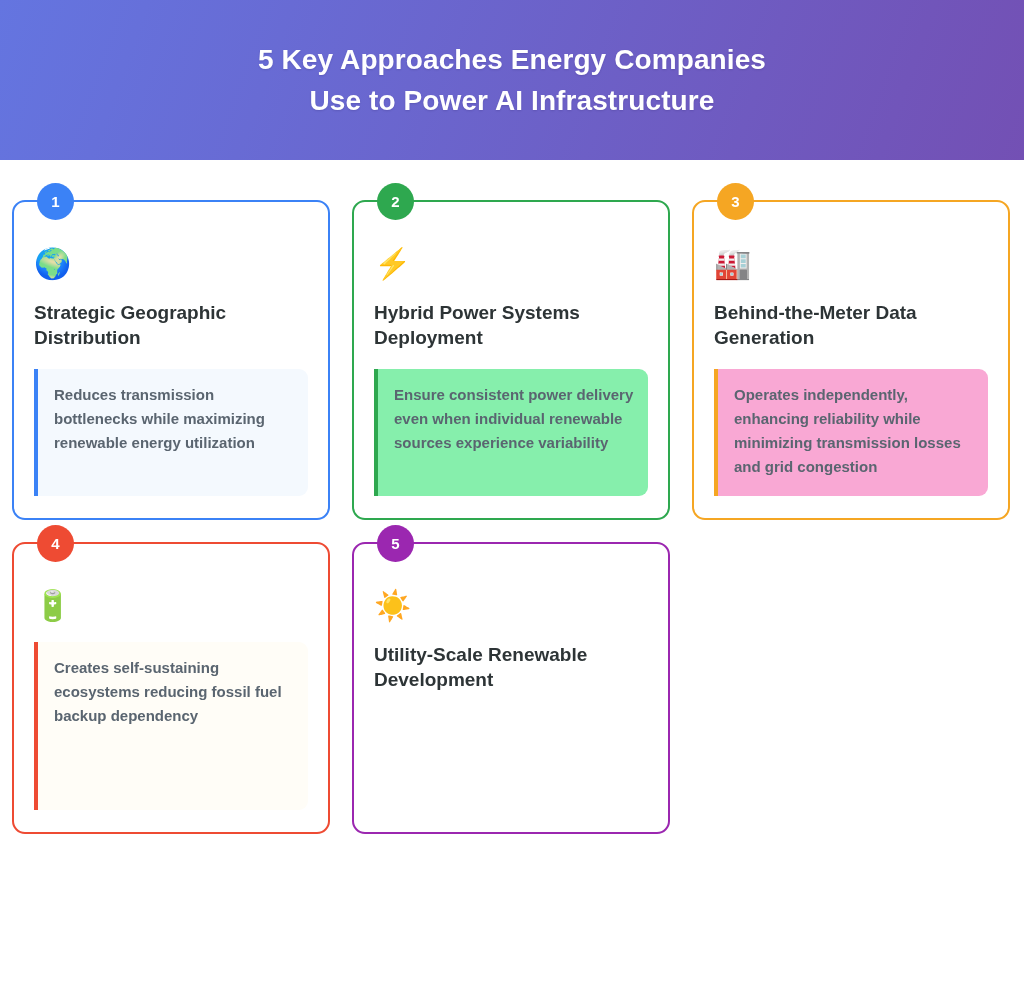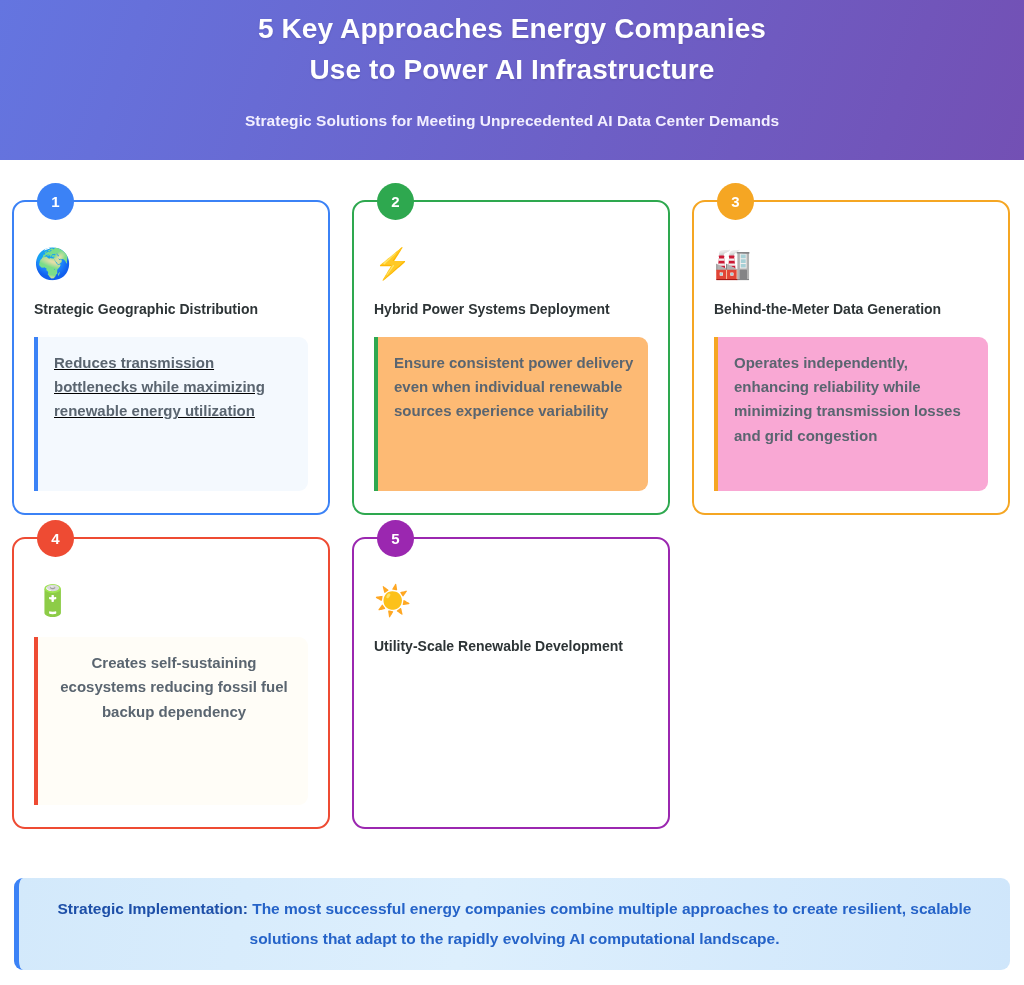--- a/index.html
+++ b/index.html
@@ -27,21 +27,21 @@
     position: absolute;
     left: 0;
     top: 0;
     width: 1024px;
     height: 160px;
     background: linear-gradient(110deg, #6475E0 0%, #6B6ADC 28%, #6F62D0 52%, #7350B4 100%);
     display: flex;
     flex-direction: column;
     align-items: center;
     justify-content: flex-start;
-    padding-top: 9px;
+    padding-top: 40px;
   }
 
   .header-title {
     color: #ffffff;
     font-size: 28px;
     font-weight: bold;
     line-height: 1.45;
     text-align: center;
     letter-spacing: 0.1px;
     text-shadow: 0 1px 2px rgba(40, 30, 90, 0.18);
@@ -101,21 +101,21 @@
     font-size: 30px;
     line-height: 1;
     height: 36px;
     display: flex;
     align-items: center;
     margin-bottom: 18px;
   }
 
   .card-title {
     color: #2D3436;
-    font-size: 14px;
+    font-size: 19px;
     font-weight: bold;
     line-height: 1.33;
     margin-bottom: 18px;
   }
 
   .card-desc-wrap {
     border-left: 4px solid #cccccc;
     border-radius: 0 9px 9px 0;
     padding: 14px 14px 16px 16px;
     flex-grow: 1;
@@ -160,67 +160,61 @@
 </head>
 <body>
 
 <div class="page">
 
   <div class="header" style="background: linear-gradient(110deg, rgb(100, 117, 224) 0%, rgb(115, 80, 180) 100%);">
     <div class="header-title">
       <div>5 Key Approaches Energy Companies</div>
       <div>Use to Power AI Infrastructure</div>
     </div>
-    <div class="header-subtitle">Strategic Solutions for Meeting Unprecedented AI Data Center Demands</div>
   </div>
 
   <div class="grid">
 
     <div class="card" style="border-color: rgb(59, 130, 246);">
       <div class="badge" style="background: rgb(59, 130, 246);">1</div>
       <div class="card-icon">🌍</div>
       <div class="card-title">Strategic Geographic Distribution</div>
-      <div class="card-desc-wrap" style="border-left-color: rgb(59, 130, 246); background: rgb(244, 249, 254); text-decoration: underline;">
+      <div class="card-desc-wrap" style="border-left-color: rgb(59, 130, 246); background: rgb(244, 249, 254);">
         <div class="card-desc">Reduces transmission bottlenecks while maximizing renewable energy utilization</div>
       </div>
     </div>
 
     <div class="card" style="border-color: rgb(46, 168, 79);">
       <div class="badge" style="background: rgb(46, 168, 79);">2</div>
       <div class="card-icon">⚡</div>
       <div class="card-title">Hybrid Power Systems Deployment</div>
-      <div class="card-desc-wrap" style="border-left-color: rgb(46, 168, 79); background: #fdba74;">
+      <div class="card-desc-wrap" style="border-left-color: rgb(46, 168, 79); background: #86efac;">
         <div class="card-desc">Ensure consistent power delivery even when individual renewable sources experience variability</div>
       </div>
     </div>
 
     <div class="card" style="border-color: rgb(245, 166, 35);">
       <div class="badge" style="background: rgb(245, 166, 35);">3</div>
       <div class="card-icon">🏭</div>
       <div class="card-title">Behind-the-Meter Data Generation</div>
       <div class="card-desc-wrap" style="border-left-color: rgb(245, 166, 35); background: #f9a8d4;">
         <div class="card-desc">Operates independently, enhancing reliability while minimizing transmission losses and grid congestion</div>
       </div>
     </div>
 
     <div class="card row2" style="border-color: rgb(238, 75, 51);">
       <div class="badge" style="background: rgb(238, 75, 51);">4</div>
       <div class="card-icon">🔋</div>
-      <div class="card-desc-wrap" style="border-left-color: rgb(238, 75, 51); background: rgb(255, 253, 247); text-align: center;">
+      <div class="card-desc-wrap" style="border-left-color: rgb(238, 75, 51); background: rgb(255, 253, 247);">
         <div class="card-desc">Creates self-sustaining ecosystems reducing fossil fuel backup dependency</div>
       </div>
     </div>
 
     <div class="card row2" style="border-color: rgb(155, 39, 176);">
       <div class="badge" style="background: rgb(155, 39, 176);">5</div>
       <div class="card-icon">☀️</div>
       <div class="card-title">Utility-Scale Renewable Development</div>
     </div>
 
   </div>
 
-  <div class="footer" style="border-left-color: rgb(59, 130, 246);">
-    <div class="footer-text" style="color: rgb(37, 99, 200);">
-      <span class="footer-lead">Strategic Implementation:</span><span> The most successful energy companies combine multiple approaches to create resilient, scalable solutions that adapt to the rapidly evolving AI computational landscape.</span>
-    </div>
-  </div>
 
 </div>
 
 </body></html>

